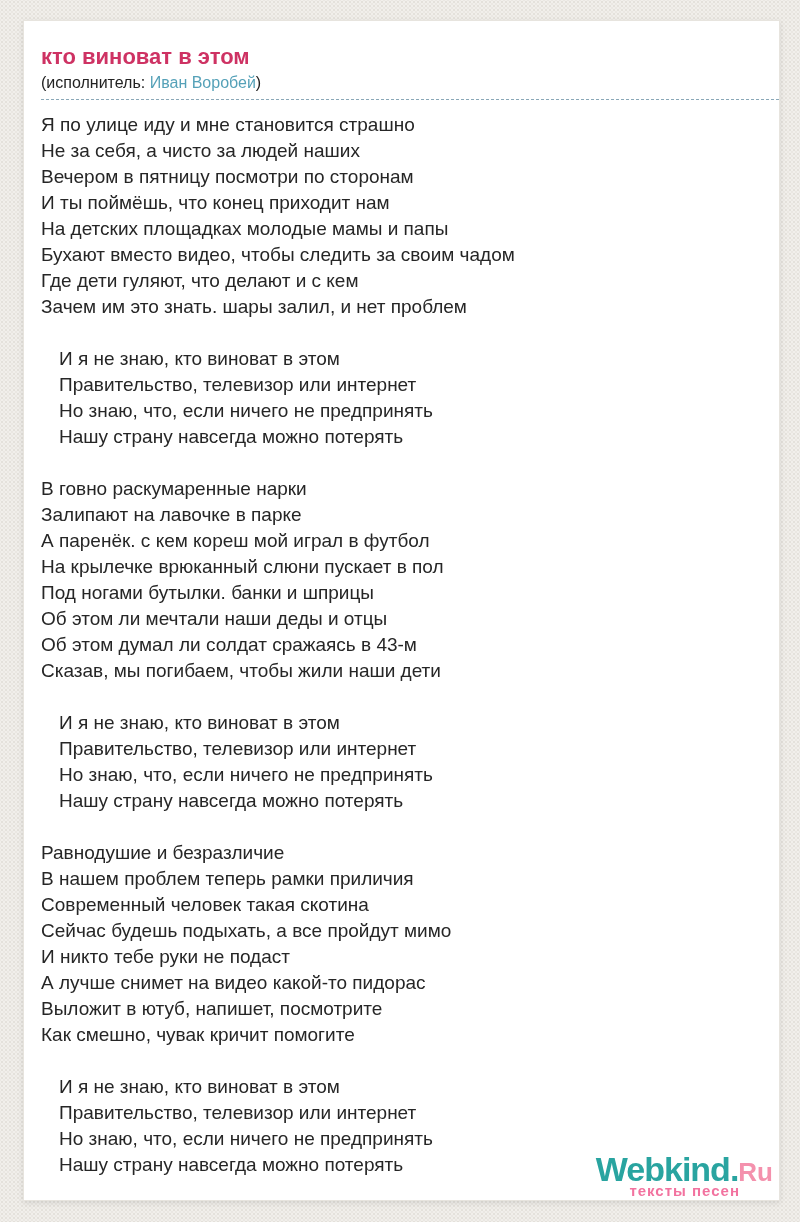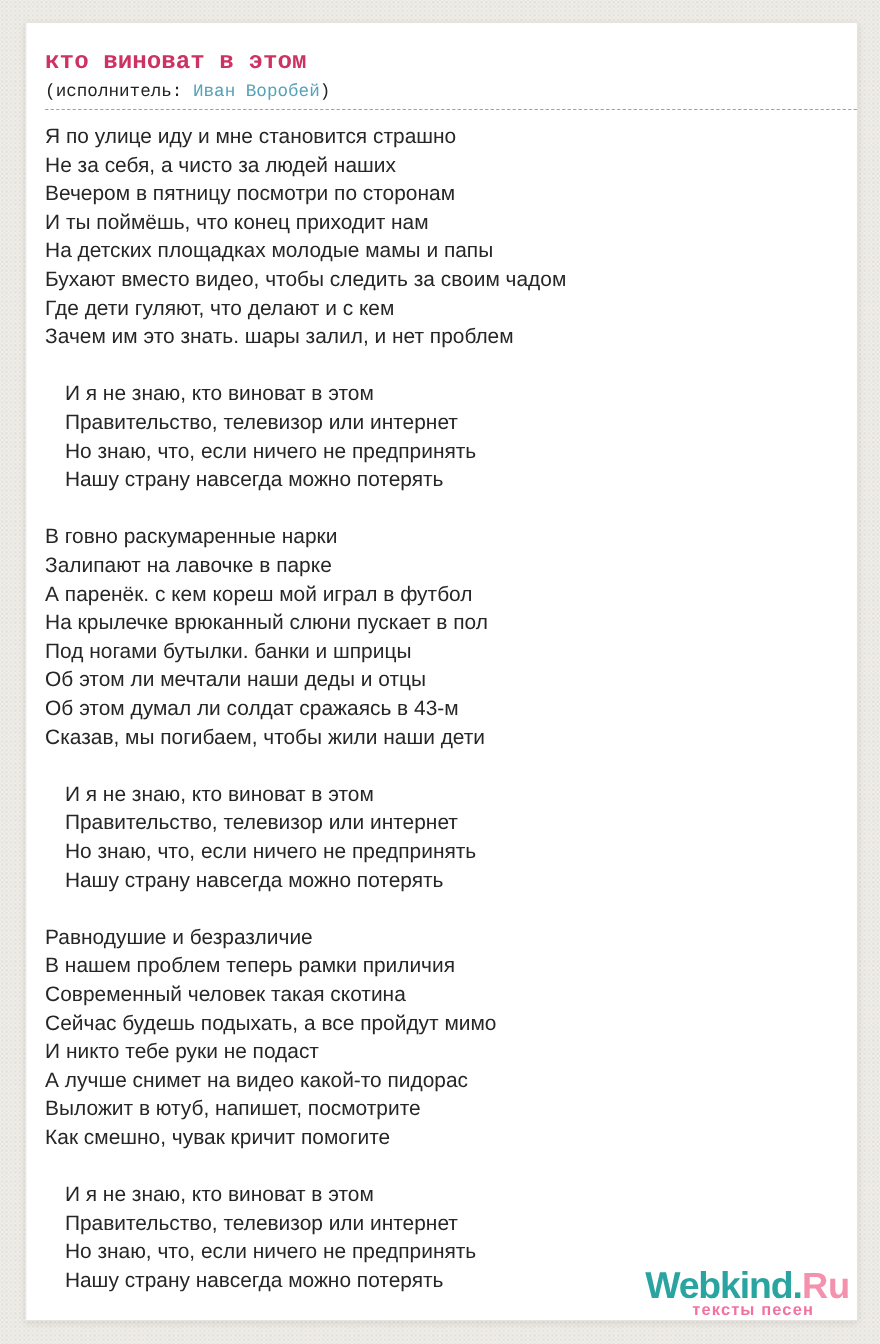--- a/index.html
+++ b/index.html
@@ -27,21 +27,20 @@
     height: 1181px;
     box-sizing: border-box;
     background: #ffffff;
     border: 1px solid #e7e4de;
     box-shadow: 0 2px 6px rgba(0,0,0,0.10);
   }
   .header {
     margin: 24px 0 0 17px;
     border-bottom: 1px dashed #8aa8b8;
     padding-bottom: 7px;
-    font-family: Liberation Mono, monospace;
   }
   .title {
     margin: 0;
     font-size: 22px;
     line-height: 1.1;
     font-weight: bold;
     color: #ce3263;
   }
   .artist-line {
     margin-top: 5px;
@@ -71,21 +70,21 @@
   }
   .logo-row { white-space: nowrap; }
   .logo-main, .logo-dot {
     font-size: 34px;
     font-weight: bold;
     color: #29a4a0;
     letter-spacing: -1px;
     margin-top: 12px;
   }
   .logo-ru {
-    font-size: 33px;
+    font-size: 26px;
     font-weight: bold;
     color: #f491ad;
   }
   .logo-tagline {
     margin-top: -3px;
     padding-right: 33px;
     font-size: 15px;
     font-weight: bold;
     letter-spacing: 1px;
     color: #f2729f;

